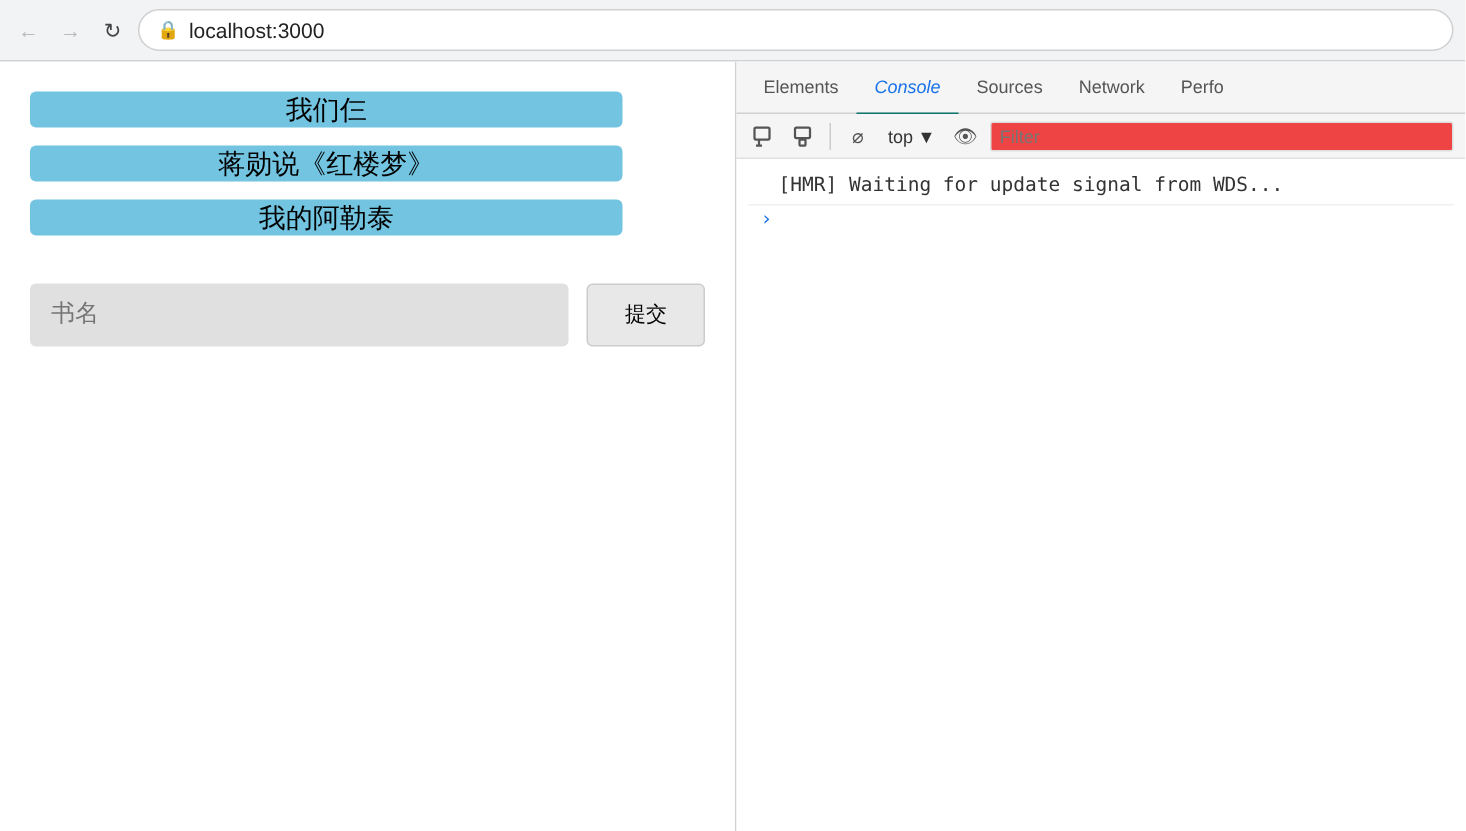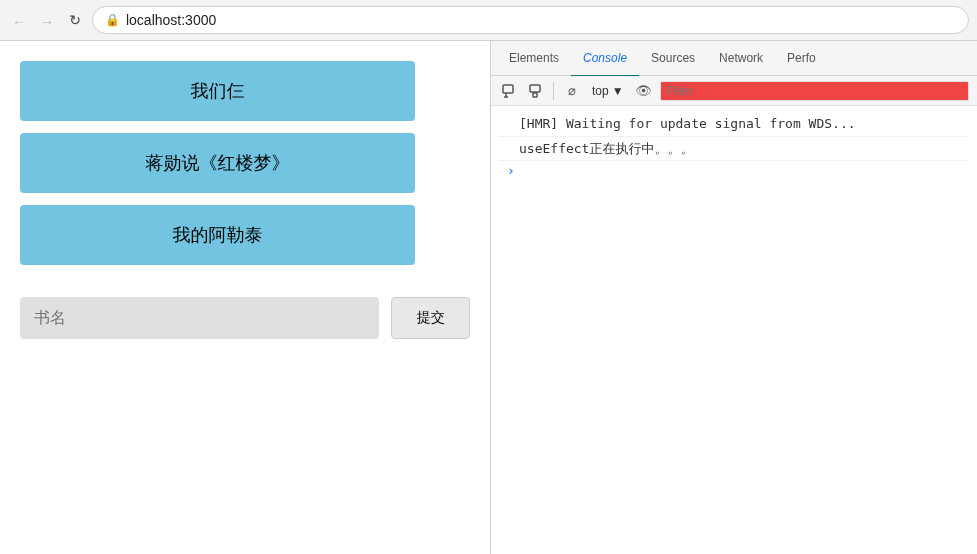--- a/index.html
+++ b/index.html
@@ -59,21 +59,20 @@
       padding: 20px 20px;
       display: flex;
       flex-direction: column;
       gap: 12px;
       background: #fff;
       overflow-y: auto;
     }
 
     .book-btn {
       width: 395px;
-      padding: 18px;
       background: #72c4e0;
       border: none;
       border-radius: 4px;
       font-size: 18px;
       color: #000;
       cursor: pointer;
       text-align: center;
     }
 
     .input-section {
@@ -275,22 +274,19 @@
         <span>▼</span>
       </button>
       <button class="eye-btn" title="Show log levels">👁</button>
       <input class="filter-input" type="text" placeholder="Filter" style="">
     </div>
 
     <div class="devtools-console">
       <div class="console-line">
         <span>[HMR] Waiting for update signal from WDS...</span>
       </div>
-      <div class="console-line">
-        <span>useEffect正在执行中。。。</span>
-      </div>
       <div class="console-prompt">
         <span class="chevron-right">›</span>
       </div>
     </div>
 
   </div>
 </div>
 
 </body></html>

